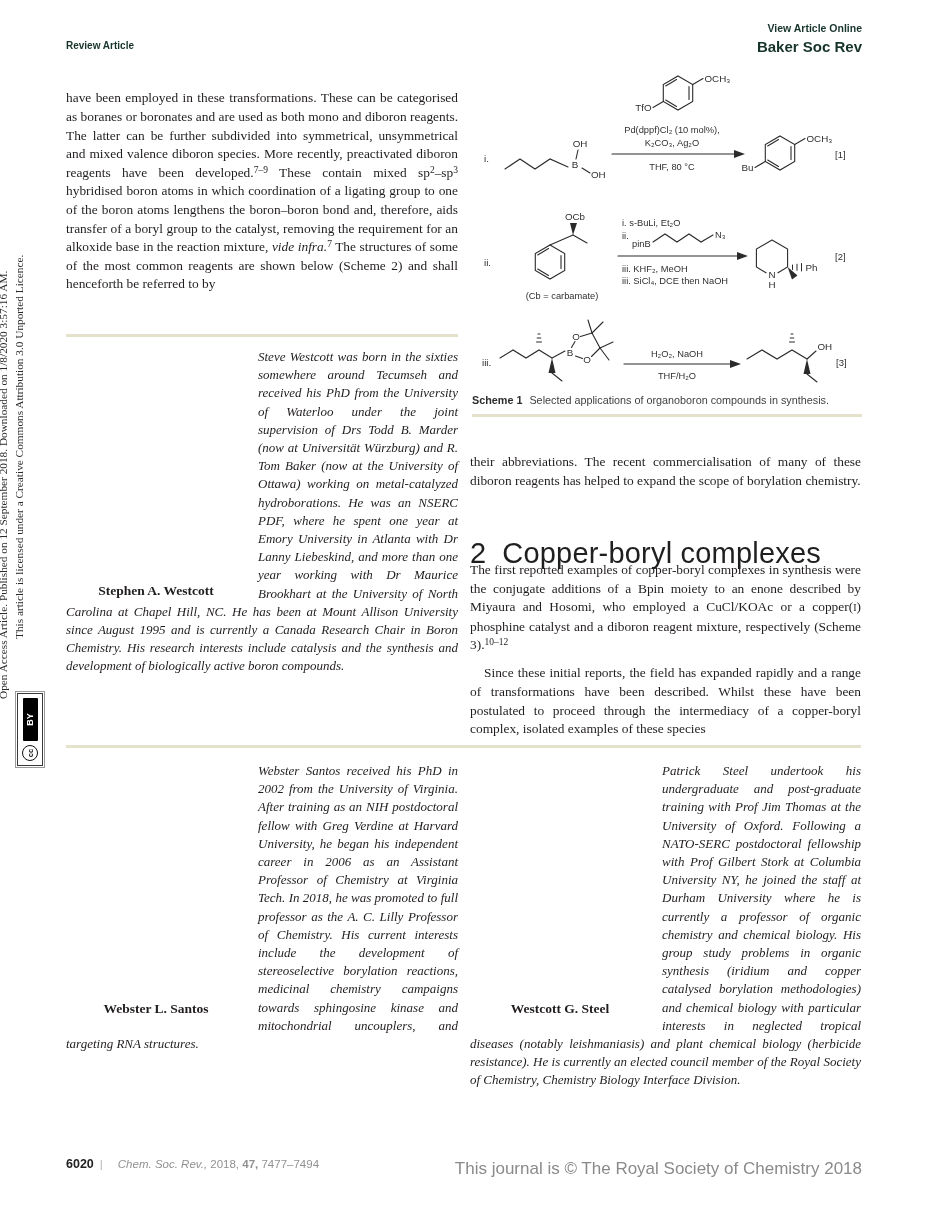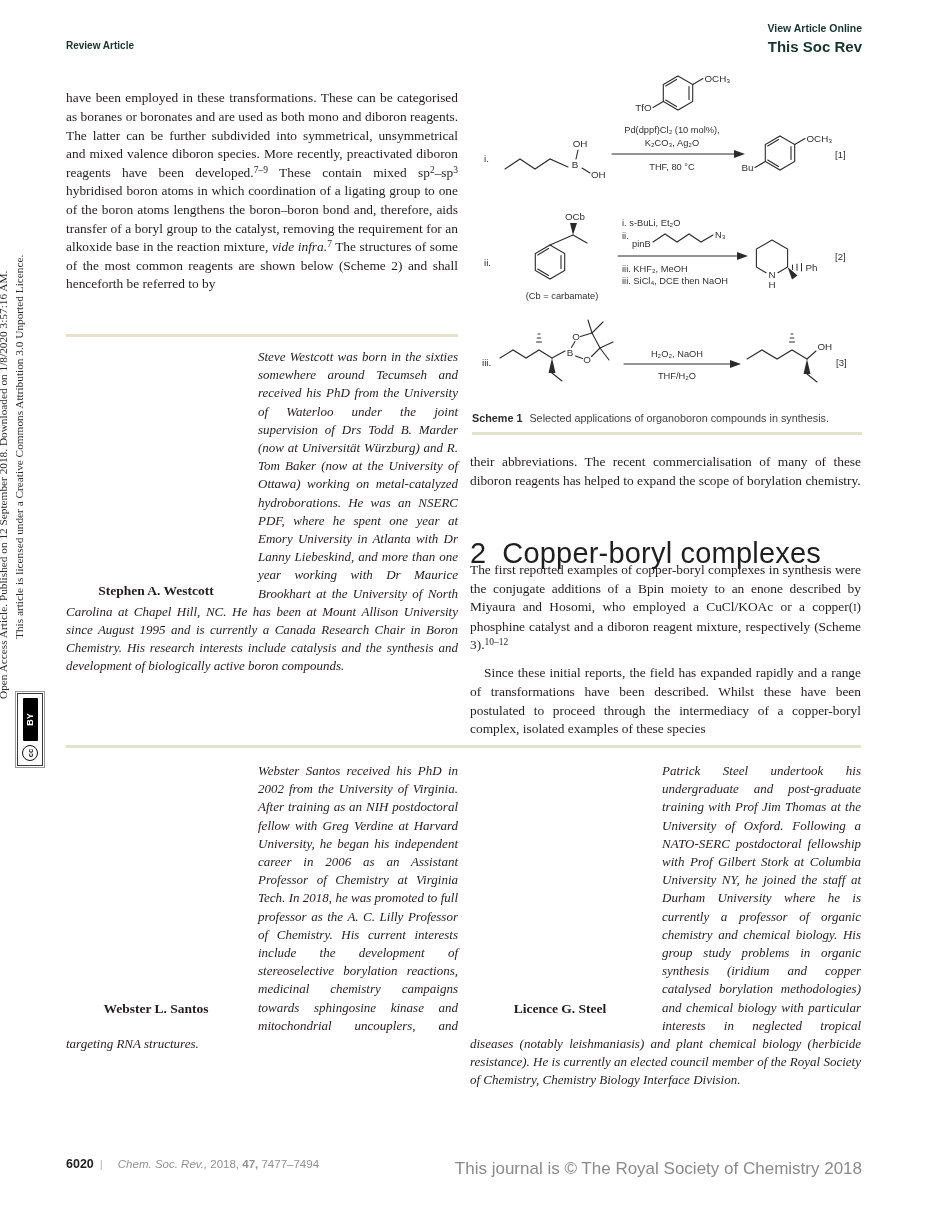--- a/index.html
+++ b/index.html
@@ -33,21 +33,21 @@
   .rule{background:#e5e2cc;height:3px;}
   .rule-left{position:absolute;left:66px;top:334px;width:392px;}
   .rule-full{position:absolute;left:66px;top:745px;width:795px;}
   
   .scheme{position:absolute;left:472px;top:70px;width:390px;}
   .scheme svg{display:block;}
   .scheme text{font-family:"Liberation Sans",sans-serif;fill:#2f2f2f;}
   .lbl{font-size:9.8px;}
   .cond{font-size:9.3px;}
   .eqnum{font-size:9.5px;}
-  .caption{margin-top:24px;font-family:"Liberation Sans",sans-serif;font-size:10.8px;color:#3f3f3f;}
+  .caption{margin-top:6px;font-family:"Liberation Sans",sans-serif;font-size:10.8px;color:#3f3f3f;}
   .caption b{color:#2d2d2d;margin-right:7px;}
   .caption .rulecap{margin-top:8px;}
   
   .p2{position:absolute;left:470px;top:440px;width:391px;}
   .h2{position:absolute;left:470px;top:513px;width:391px;font-family:"Liberation Sans",sans-serif;
       font-size:29px;font-weight:400;color:#1f1f1f;letter-spacing:.2px;}
   .h2 .num{margin-right:.55em;}
   .p3{position:absolute;left:470px;top:542px;width:391px;margin-top:19px;}
   .p4{position:absolute;left:470px;top:651px;width:391px;text-indent:14px;}
   
@@ -68,21 +68,21 @@
   .footer-right{position:absolute;right:63px;top:1159px;font-family:"Liberation Sans",sans-serif;
       font-size:17px;color:#8a8a8a;}
 </style>
 </head>
 <body>
 
 <div class="page">
 
   <div class="view-online">View Article Online</div>
   <div class="hdr-left">Review Article</div>
-  <div class="hdr-right">This Soc Rev</div>
+  <div class="hdr-right">Baker Soc Rev</div>
 
   <div class="vline vline1">Open Access Article. Published on 12 September 2018. Downloaded on 1/8/2020 3:57:16 AM.</div>
   <div class="vline vline2">This article is licensed under a Creative Commons Attribution 3.0 Unported Licence.</div>
   <div class="cc-badge">
     <span class="cc-circle">cc</span>
     <span class="cc-by">BY</span>
   </div>
 
   <p class="col-text p1"><span>have been employed in these transformations. These can be categorised as boranes or boronates and are used as both mono and diboron reagents. The latter can be further subdivided into symmetrical, unsymmetrical and mixed valence diboron species. More recently, preactivated diboron reagents have been developed.</span><sup class="sup">7–9</sup><span> These contain mixed sp</span><sup class="sup">2</sup><span>–sp</span><sup class="sup">3</sup><span> hybridised boron atoms in which coordination of a ligating group to one of the boron atoms lengthens the boron–boron bond and, therefore, aids transfer of a boryl group to the catalyst, removing the requirement for an alkoxide base in the reaction mixture, </span><i>vide infra.</i><sup class="sup">7</sup><span> The structures of some of the most common reagents are shown below (Scheme 2) and shall henceforth be referred to by</span></p>
 
@@ -230,21 +230,21 @@
     <div class="photo-box">
       <div class="photo" style="height:222px"></div>
       <div class="bio-name">Webster L. Santos</div>
     </div>
     <span>Webster Santos received his PhD in 2002 from the University of Virginia. After training as an NIH postdoctoral fellow with Greg Verdine at Harvard University, he began his independent career in 2006 as an Assistant Professor of Chemistry at Virginia Tech. In 2018, he was promoted to full professor as the A. C. Lilly Professor of Chemistry. His current interests include the development of stereoselective borylation reactions, medicinal chemistry campaigns towards sphingosine kinase and mitochondrial uncouplers, and targeting RNA structures.</span>
   </div>
 
   <div class="bio bio-steel">
     <div class="photo-box">
       <div class="photo" style="height:222px"></div>
-      <div class="bio-name">Licence G. Steel</div>
+      <div class="bio-name">Westcott G. Steel</div>
     </div>
     <span>Patrick Steel undertook his undergraduate and post-graduate training with Prof Jim Thomas at the University of Oxford. Following a NATO-SERC postdoctoral fellowship with Prof Gilbert Stork at Columbia University NY, he joined the staff at Durham University where he is currently a professor of organic chemistry and chemical biology. His group study problems in organic synthesis (iridium and copper catalysed borylation methodologies) and chemical biology with particular interests in neglected tropical diseases (notably leishmaniasis) and plant chemical biology (herbicide resistance). He is currently an elected council member of the Royal Society of Chemistry, Chemistry Biology Interface Division.</span>
   </div>
 
   <div class="footer-left"><span class="pg">6020</span><span class="sep">|</span><span class="jn">Chem. Soc. Rev.,</span> <span>2018,</span> <span class="vol">47,</span> <span>7477–7494</span></div>
   <div class="footer-right">This journal is © The Royal Society of Chemistry 2018</div>
 
 </div>
 
 </body></html>

